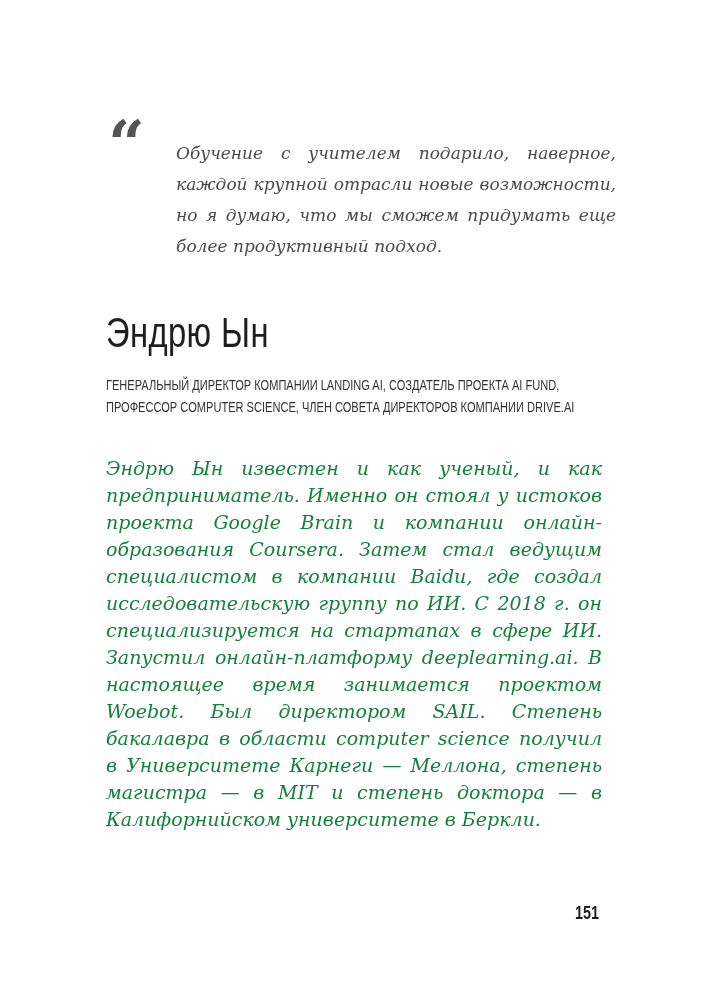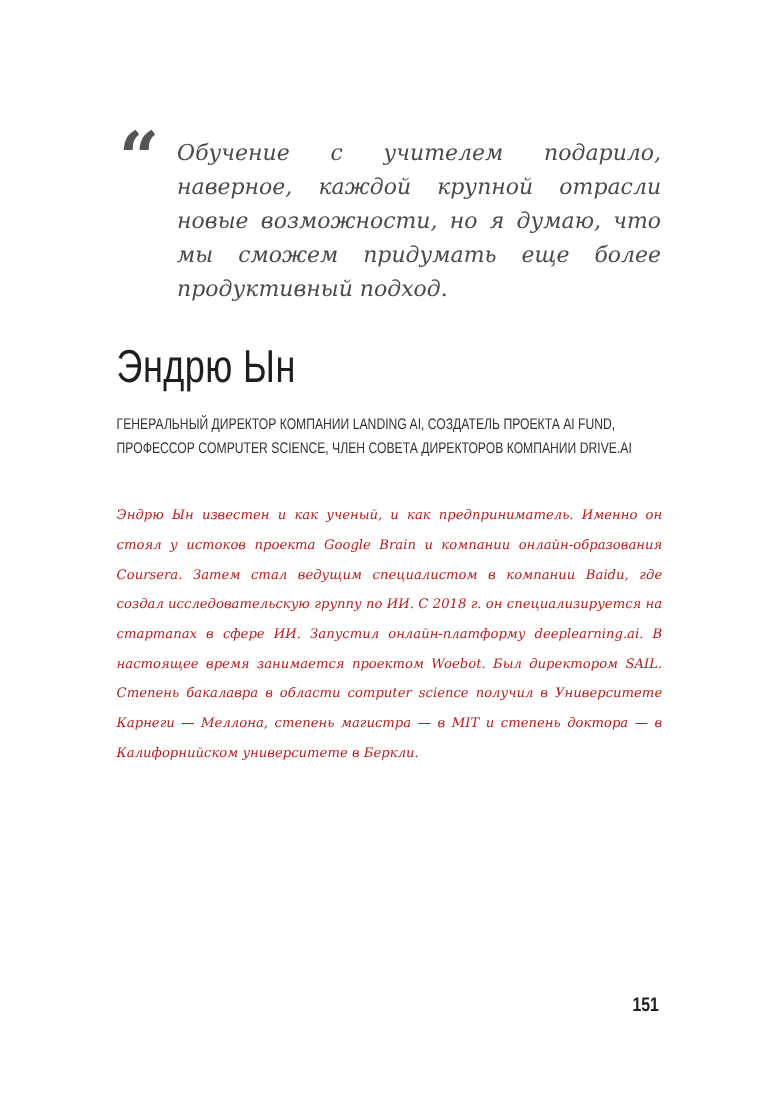--- a/index.html
+++ b/index.html
@@ -19,24 +19,24 @@
       line-height: 64px;
       color: #555555;
       letter-spacing: -6px;
     }
     .quote-text {
       position: absolute;
       left: 160px; top: 122px;
       width: 440px;
       font-family: "DejaVu Serif", serif;
       font-style: italic;
-      font-size: 20px;
+      font-size: 17px;
       line-height: 31px;
       color: #4a4a4a;
-      margin: 1px;
+      margin: 16px;
       text-align: justify;
       text-align-last: left;
     }
     .name {
       position: absolute;
       left: 106px; top: 308px;
       font-family: "Liberation Sans", sans-serif;
       font-size: 42px;
       line-height: 50px;
       color: #1e1e1e;
@@ -58,23 +58,23 @@
       transform: scaleX(0.79);
       transform-origin: left top;
       text-transform: uppercase;
     }
     .bio {
       position: absolute;
       left: 106px; top: 455px;
       width: 496px;
       font-family: "DejaVu Serif", serif;
       font-style: italic;
-      font-size: 12px;
+      font-size: 19px;
       line-height: 27px;
-      color: #b91c1c;
+      color: #15803d;
       margin: 0;
       text-align: justify;
       text-align-last: left;
     }
     .page-number {
       position: absolute;
       left: 575px; top: 902px;
       font-family: "Liberation Sans", sans-serif;
       font-weight: bold;
       font-size: 18px;

